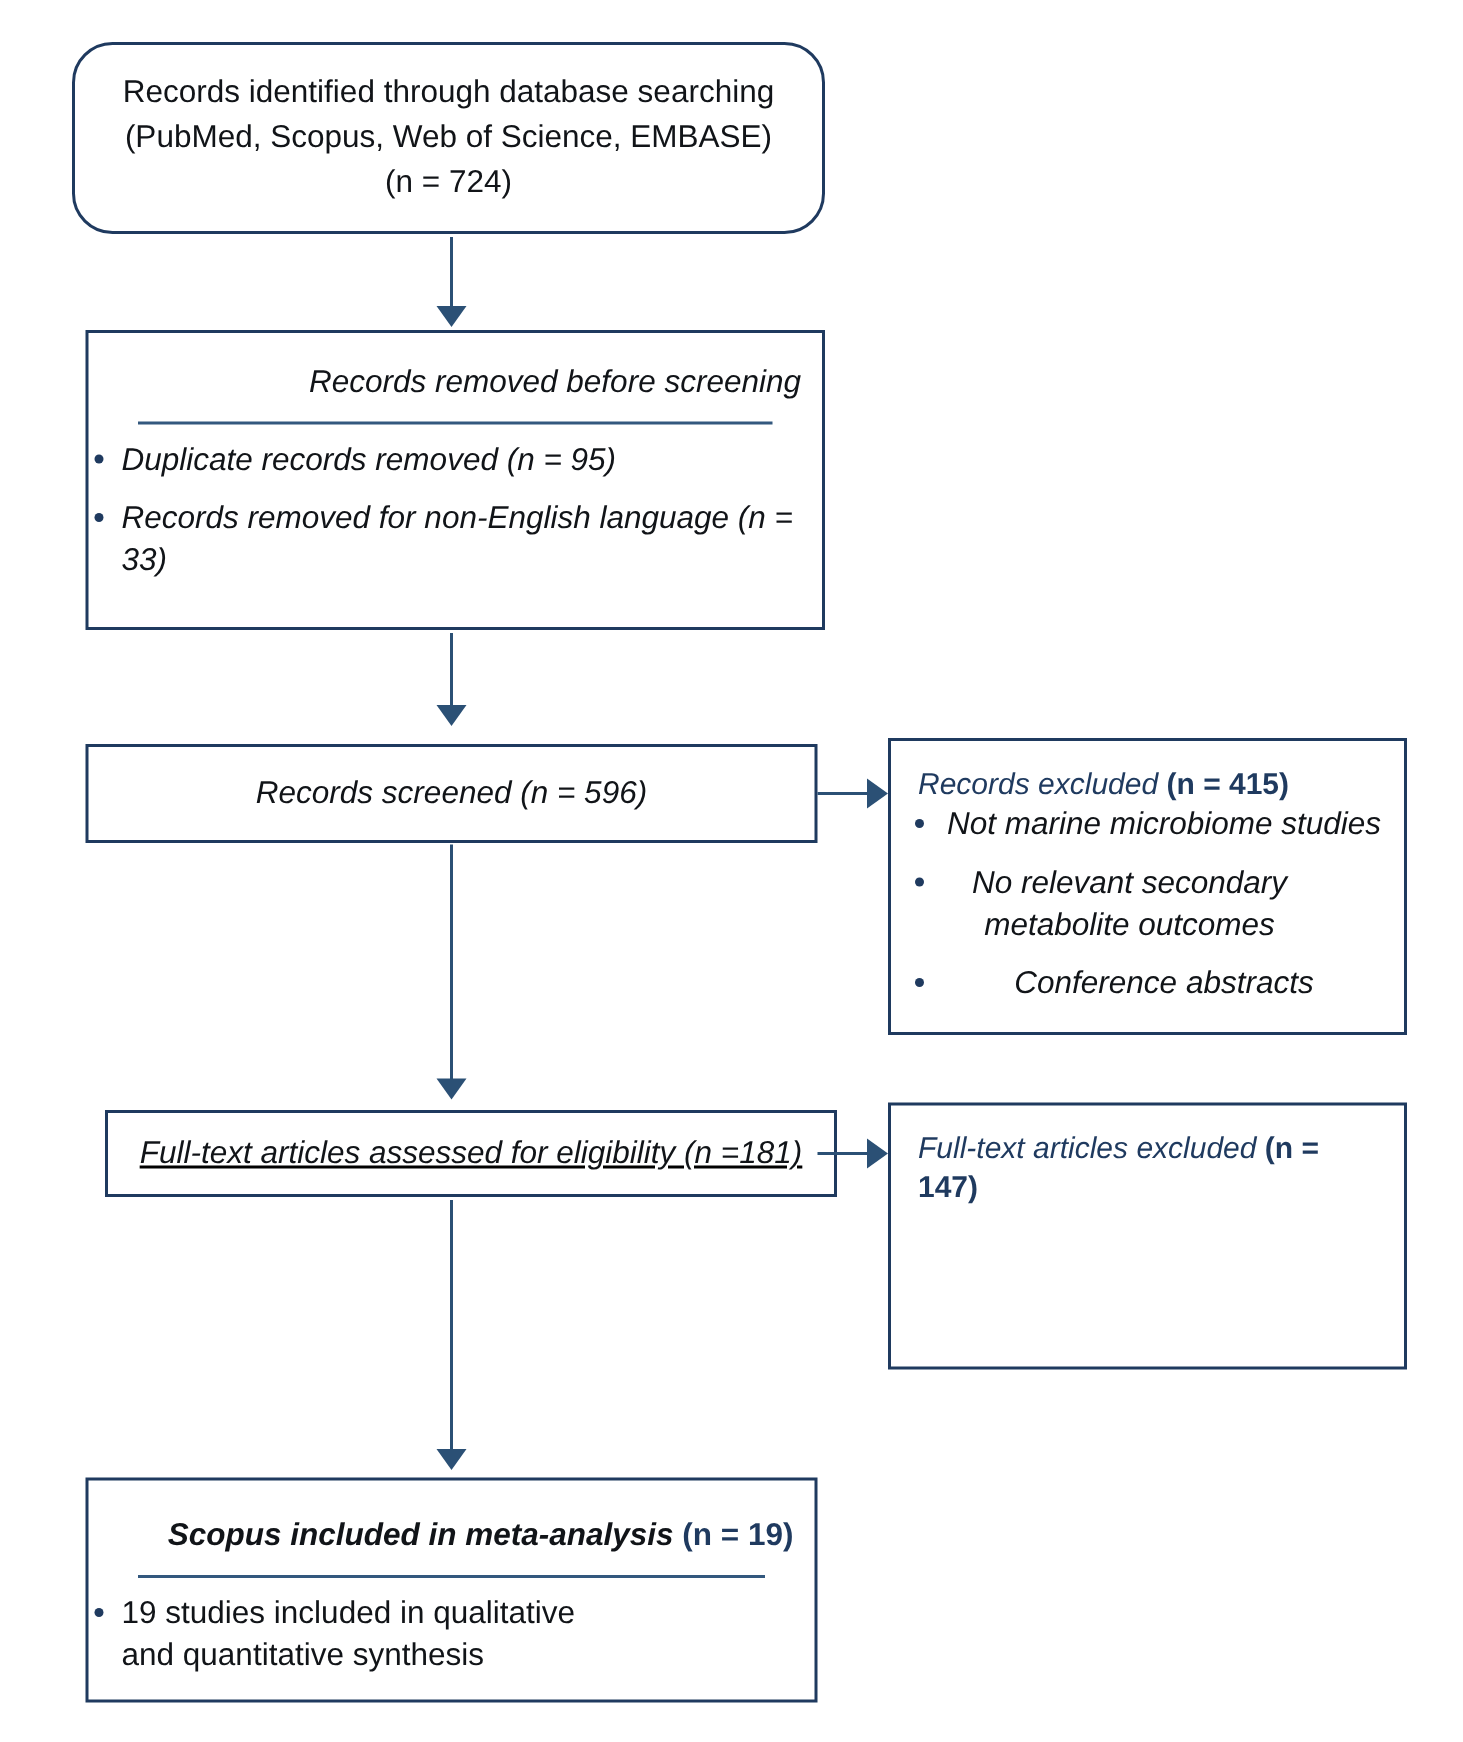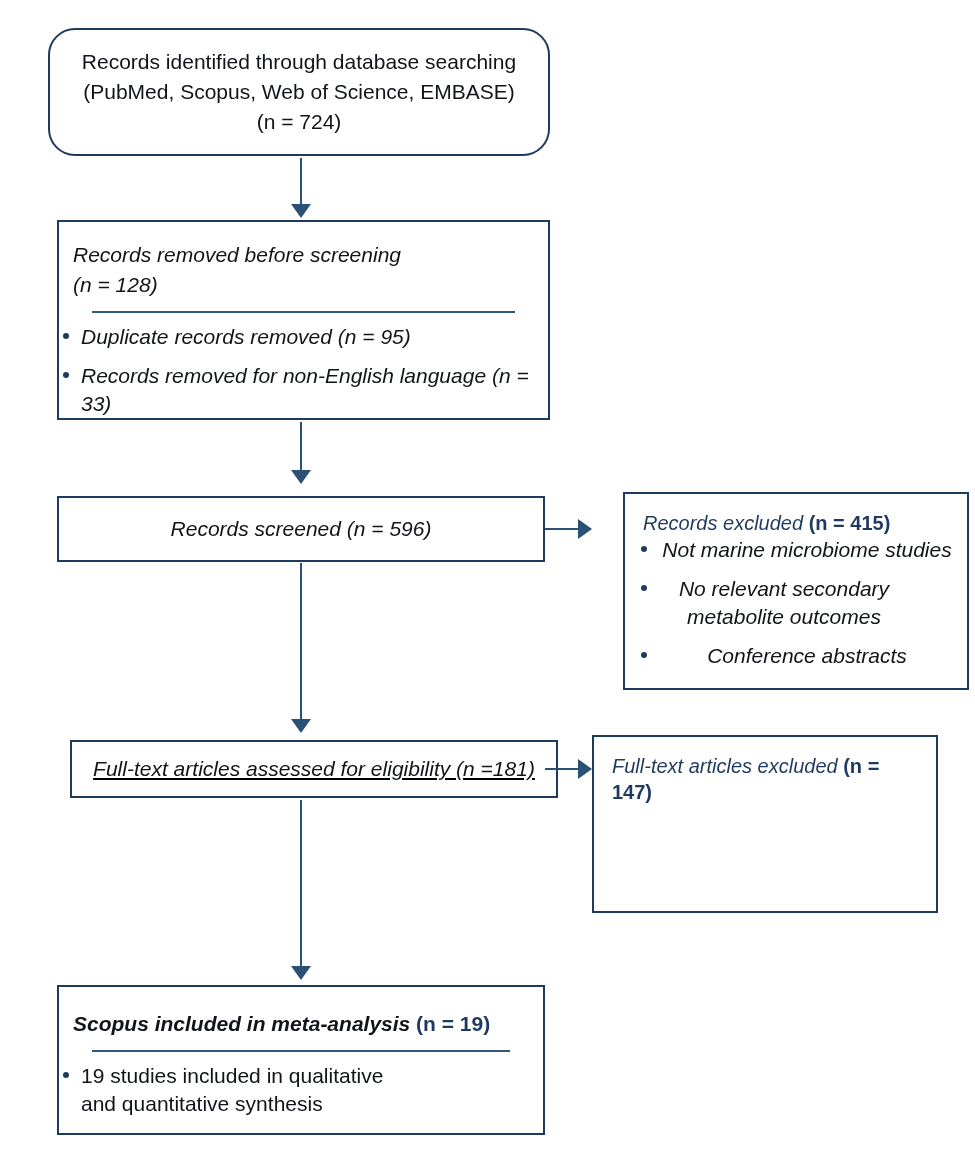--- a/index.html
+++ b/index.html
@@ -33,21 +33,21 @@
 
   .center-text {
     text-align: center;
     color: #111418;
     font-size: 21px;
     line-height: 1.42;
     padding: 0 14px;
   }
 
   .node-title {
-    text-align: left;
+    text-align: right;
     color: #111418;
     font-size: 21px;
     line-height: 1.42;
     padding: 0 14px;
   }
 
   .italic { font-style: italic; }
   .bold   { font-weight: bold; }
   .navy   { color: #1f3a5f; }
 
@@ -124,39 +124,38 @@
     <div class="center-text">Records identified through database searching</div>
     <div class="center-text">(PubMed, Scopus, Web of Science, EMBASE)</div>
     <div class="center-text">(n = 724)</div>
   </div>
 
   <div class="v-line" style="left:300px; top:158px; height:48px;"></div>
   <div class="v-head" style="left:291px; top:204px;"></div>
 
   <div class="node" style="left:57px; top:220px; width:493px; height:200px; justify-content:flex-start; padding-top:18px;">
     <div class="node-title italic">Records removed before screening</div>
-    <div class="node-title italic">(n = 128)</div>
     <div class="rule"></div>
     <ul class="bullets left-bullets">
       <li class="italic">Duplicate records removed (n = 95)</li>
       <li class="italic">Records removed for non-English language (n = 33)</li>
     </ul>
   </div>
 
   <div class="v-line" style="left:300px; top:422px; height:50px;"></div>
   <div class="v-head" style="left:291px; top:470px;"></div>
 
   <div class="node" style="left:57px; top:496px; width:488px; height:66px;">
     <div class="center-text italic">Records screened (n = 596)</div>
   </div>
 
   <div class="h-line" style="left:545px; top:528px; width:34px;"></div>
   <div class="h-head" style="left:578px; top:519px;"></div>
 
-  <div class="node" style="left:592px; top:492px; width:346px; height:198px; justify-content:flex-start; padding:16px 12px 0 12px;margin-left:31px;">
+  <div class="node" style="left:592px; top:492px; width:346px; height:198px; justify-content:flex-start; padding:16px 12px 0 12px;">
     <div style="font-size:20px; line-height:1.3; padding-left:6px;">
       <span class="italic navy">Records excluded </span><span class="bold navy">(n = 415)</span>
     </div>
     <ul class="bullets right-bullets">
       <li class="italic">Not marine microbiome studies</li>
       <li class="italic" style="max-width:250px;">No relevant secondary metabolite outcomes</li>
       <li class="italic">Conference abstracts</li>
     </ul>
   </div>
 

